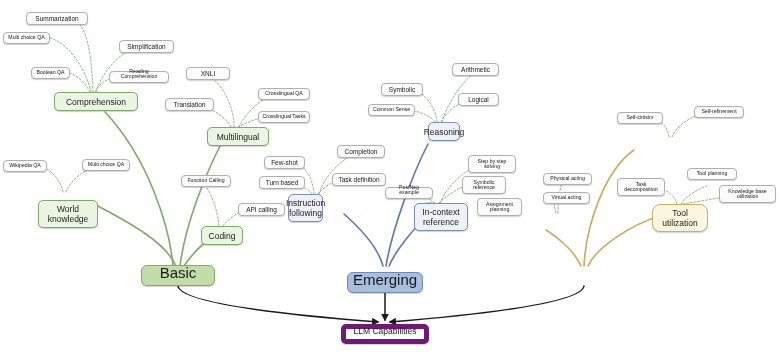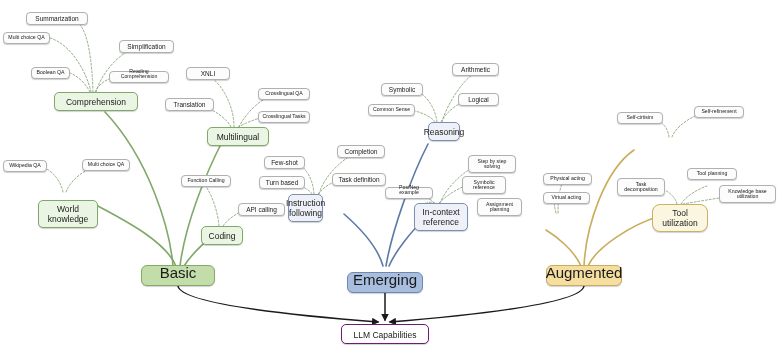--- a/index.html
+++ b/index.html
@@ -62,21 +62,21 @@
     font-size: 15px;
     border-radius: 6px;
     padding: 4px 16px;
   }
   .branch.green  { background: #c3ddaa; border-color: #86a96a; }
   .branch.blue   { background: #a8bede; border-color: #7189b0; }
   .branch.yellow { background: #f5dea0; border-color: #c8ad5f; }
   .root {
     font-size: 8.5px;
     background: #ffffff;
-    border: 1px solid #701a75;
+    border: 5px solid #701a75;
     border-radius: 5px;
     padding: 3px 7px;
   }
 </style>
 </head>
 <body>
 
 <div id="canvas">
 
   <svg id="edges" viewBox="0 0 780 354">
@@ -160,23 +160,20 @@
   <div class="node root" style="left:341px; top:324px; width:88px; height:20px;">
     <span>LLM Capabilities</span>
   </div>
 
   <div class="node branch green" style="left:141px; top:265px; width:74px; height:21px;">
     <span>Basic</span>
   </div>
   <div class="node branch blue" style="left:347px; top:272px; width:76px; height:21px;">
     <span>Emerging</span>
   </div>
-  <div class="node branch yellow" style="left:546px; top:265px; width:76px; height:21px;">
-    <span>Augmented</span>
-  </div>
 
   <div class="node mid green" style="left:54px; top:92px; width:84px; height:19px;">
     <span>Comprehension</span>
   </div>
   <div class="node mid green" style="left:207px; top:127px; width:62px; height:19px;">
     <span>Multilingual</span>
   </div>
   <div class="node mid green" style="left:38px; top:200px; width:60px; height:28px;">
     <span>World
 knowledge</span>

